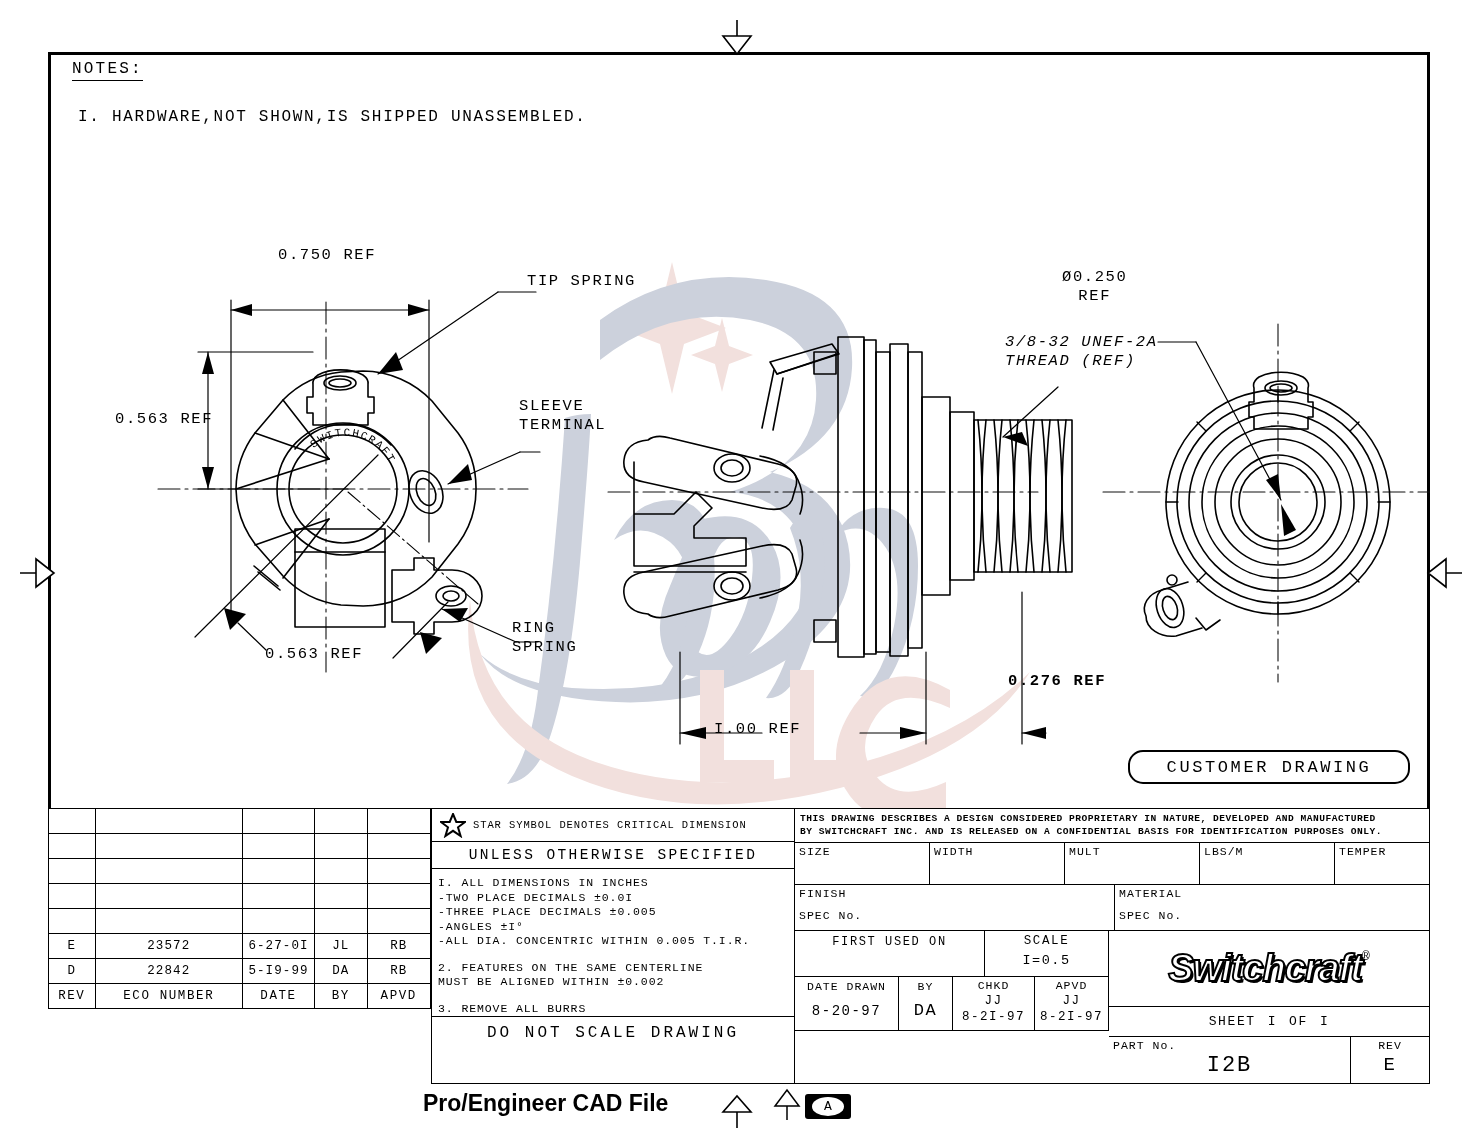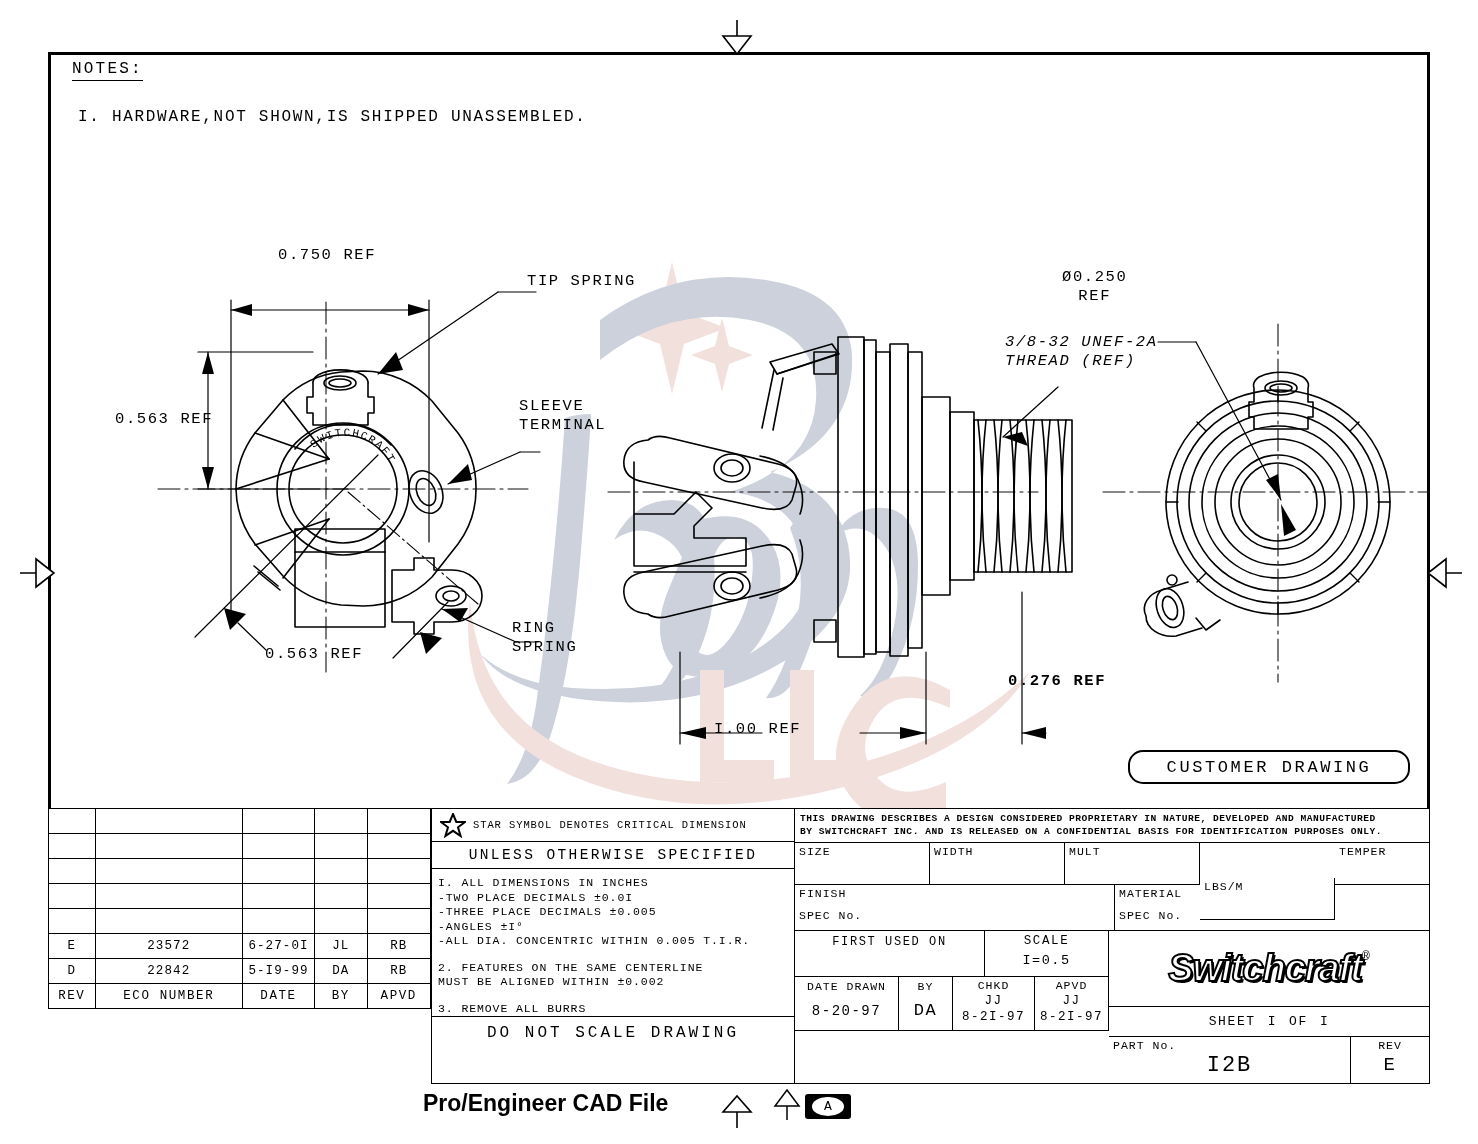--- a/index.html
+++ b/index.html
@@ -425,21 +425,21 @@
       <span class="cval" style="top:18px"></span>
     </div>
     <div class="cell" style="left:135px;top:34px;width:135px;height:42px;">
       <span class="clabel">WIDTH</span>
       <span class="cval" style="top:18px"></span>
     </div>
     <div class="cell" style="left:270px;top:34px;width:135px;height:42px;">
       <span class="clabel">MULT</span>
       <span class="cval" style="top:18px"></span>
     </div>
-    <div class="cell" style="left:405px;top:34px;width:135px;height:42px;margin-top:35px;">
+    <div class="cell" style="left:405px;top:34px;width:135px;height:42px;">
       <span class="clabel">LBS/M</span>
       <span class="cval" style="top:18px"></span>
     </div>
     <div class="cell" style="left:540px;top:34px;width:94px;height:42px;border-right:none;">
       <span class="clabel">TEMPER</span>
       <span class="cval" style="top:18px"></span>
     </div>
 
     <div class="cell" style="left:0;top:76px;width:320px;height:46px;">
       <span class="clabel">FINISH</span>

